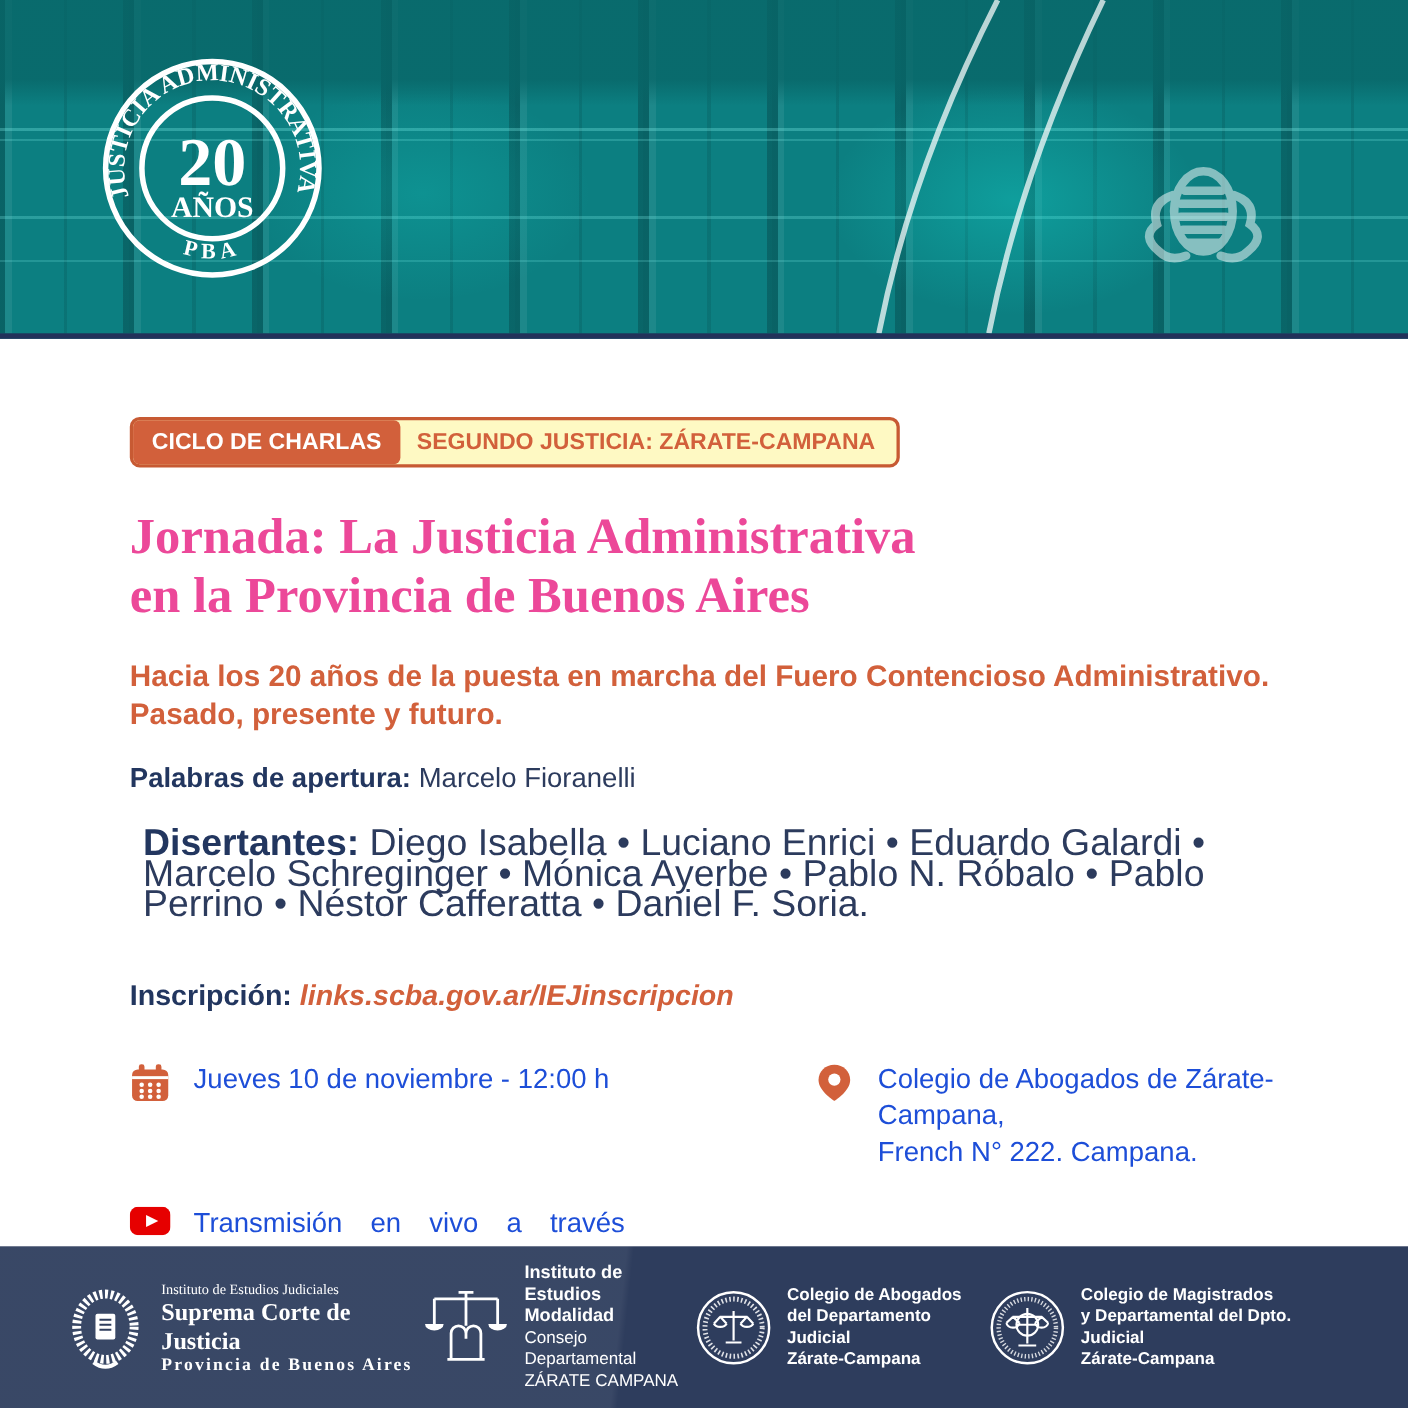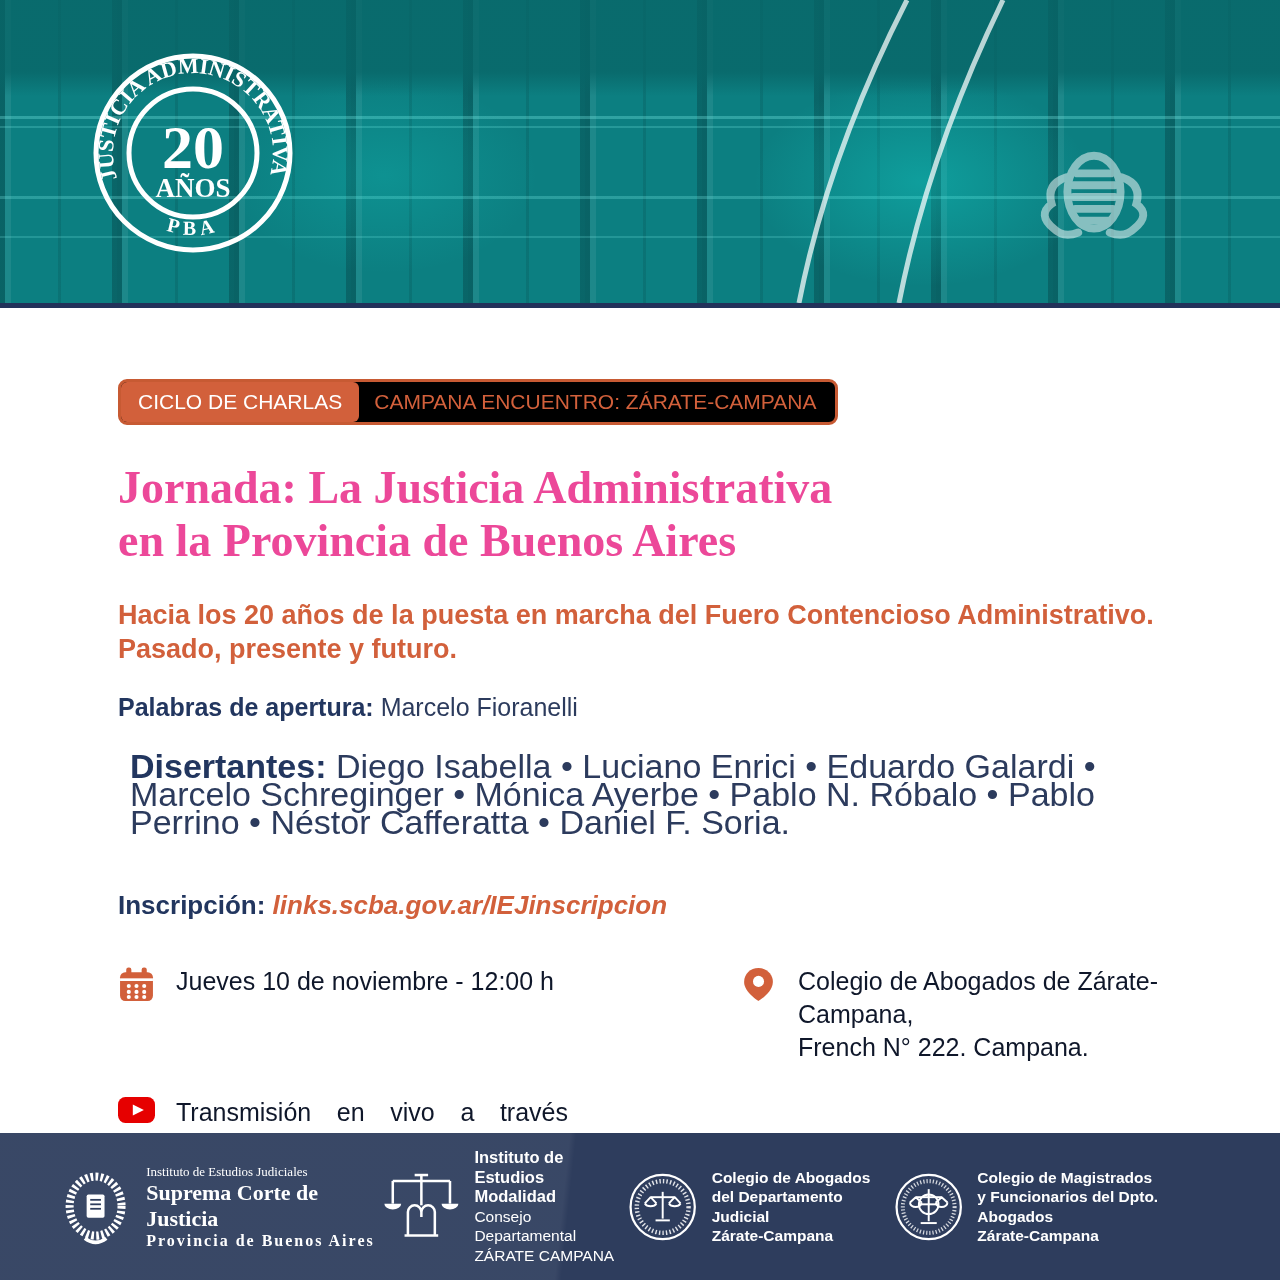--- a/index.html
+++ b/index.html
@@ -19,38 +19,38 @@
       repeating-linear-gradient(90deg, rgba(4,52,56,.38) 0 5px, rgba(255,255,255,.07) 5px 11px, rgba(255,255,255,0) 11px 58px, rgba(4,60,62,.18) 58px 61px, rgba(255,255,255,0) 61px 112px, rgba(4,52,56,.34) 112px 117px);
   }
   .banner-arcs { position:absolute; inset:0; }
   .stamp { position:absolute; left:88px; top:48px; }
   .stamp text { fill:#ffffff; font-family:"Liberation Serif", serif; font-weight:bold; }
   .wig { position:absolute; left:1030px; top:136px; opacity:.5; }
   
   .content { padding:71px 112px 0 118px; }
   .badge {
     display:inline-flex; align-items:center; border:3px solid #C75A33;
-    border-radius:9px; font-weight:normal; font-size:21px; background:#000000;
+    border-radius:9px; font-weight:bold; font-size:21px; background:#fef9c3;
   }
   .badge-left { background:#D2603B; color:#ffffff; padding:8px 17px; border-radius:6px; }
   .badge-right { color:#D2603B; padding:8px 19px 8px 15px; }
   .title {
     margin-top:36px; font-family:"Liberation Serif", serif; font-weight:bold;
     color:#ec4899; font-size:46px; line-height:53px;
   }
   .title span { display:block; }
   .subtitle { margin-top:20px; color:#D2603B; font-weight:bold; font-size:27px; line-height:34px; }
   .subtitle span { display:block; }
   .apertura { margin-top:27px; font-size:25px; color:#2C3B5D; }
   .bold-label { font-weight:bold; color:#22365F; }
   .disertantes { margin-top:30px; font-size:34px; line-height:28px; color:#2C3B5D; max-width:1062px;margin-left:12px; }
   .inscripcion { margin-top:54px; font-size:26px; }
   .insc-link { color:#D2603B; font-weight:bold; font-style:italic; text-decoration:none; }
   .details { margin-top:44px; display:grid; grid-template-columns:622px auto; row-gap:32px; }
-  .detail { display:flex; gap:21px; font-size:25px; line-height:33px; color:#0f172a; }
+  .detail { display:flex; gap:21px; font-size:25px; line-height:33px; color:#1d4ed8; }
   .detail .ic { flex:none; width:37px; padding-top:1px; }
   .loc-text span { display:block; }
   .stream-text { width:392px; }
   .stream-text .just { display:block; text-align:justify; text-align-last:justify; }
   
   .footer {
     position:absolute; left:0; right:0; bottom:0; height:147px; background:#2E3D5D;
     display:flex; align-items:center; justify-content:flex-start;
     padding:0 58px; box-sizing:border-box;
   }
@@ -99,21 +99,21 @@
       <path d="M37 42 q-21 7 -15 27 q-15 11 2 25 q10 10 25 4"></path>
       <path d="M93 42 q21 7 15 27 q15 11 -2 25 q-10 10 -25 4"></path>
     </g>
   </svg>
 </div>
 
 <div class="content">
 
   <div class="badge">
     <div class="badge-left">CICLO DE CHARLAS</div>
-    <div class="badge-right">CAMPANA ENCUENTRO: ZÁRATE-CAMPANA</div>
+    <div class="badge-right">SEGUNDO JUSTICIA: ZÁRATE-CAMPANA</div>
   </div>
 
   <h1 class="title">
     <span>Jornada: La Justicia Administrativa</span>
     <span>en la Provincia de Buenos Aires</span>
   </h1>
 
   <div class="subtitle">
     <span>Hacia los 20 años de la puesta en marcha del Fuero Contencioso Administrativo.</span>
     <span>Pasado, presente y futuro.</span>
@@ -251,18 +251,18 @@
         <line x1="40" y1="20" x2="40" y2="56"></line>
         <line x1="29" y1="37" x2="51" y2="37"></line>
         <line x1="25" y1="29" x2="55" y2="29"></line>
         <path d="M19 35 a6.5 5 0 0 0 13 0 M25.5 29 l-6.5 6 M25.5 29 l6.5 6"></path>
         <path d="M48 35 a6.5 5 0 0 0 13 0 M54.5 29 l-6.5 6 M54.5 29 l6.5 6"></path>
         <line x1="31" y1="58" x2="49" y2="58"></line>
       </g>
     </svg>
     <div class="lg-bold">
       <div>Colegio de Magistrados</div>
-      <div>y Funcionarios del Dpto. Abogados</div>
+      <div>y Departamental del Dpto. Judicial</div>
       <div>Zárate-Campana</div>
     </div>
   </div>
 
 </div>
 
 </body></html>

